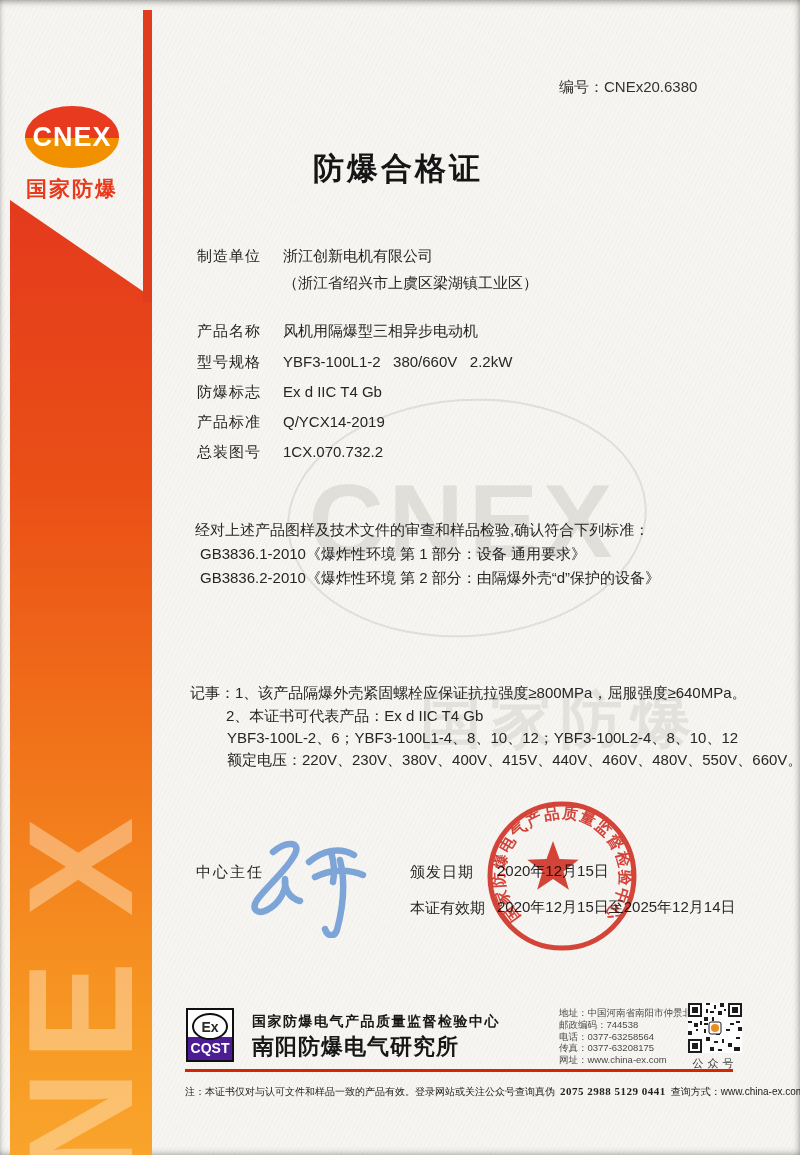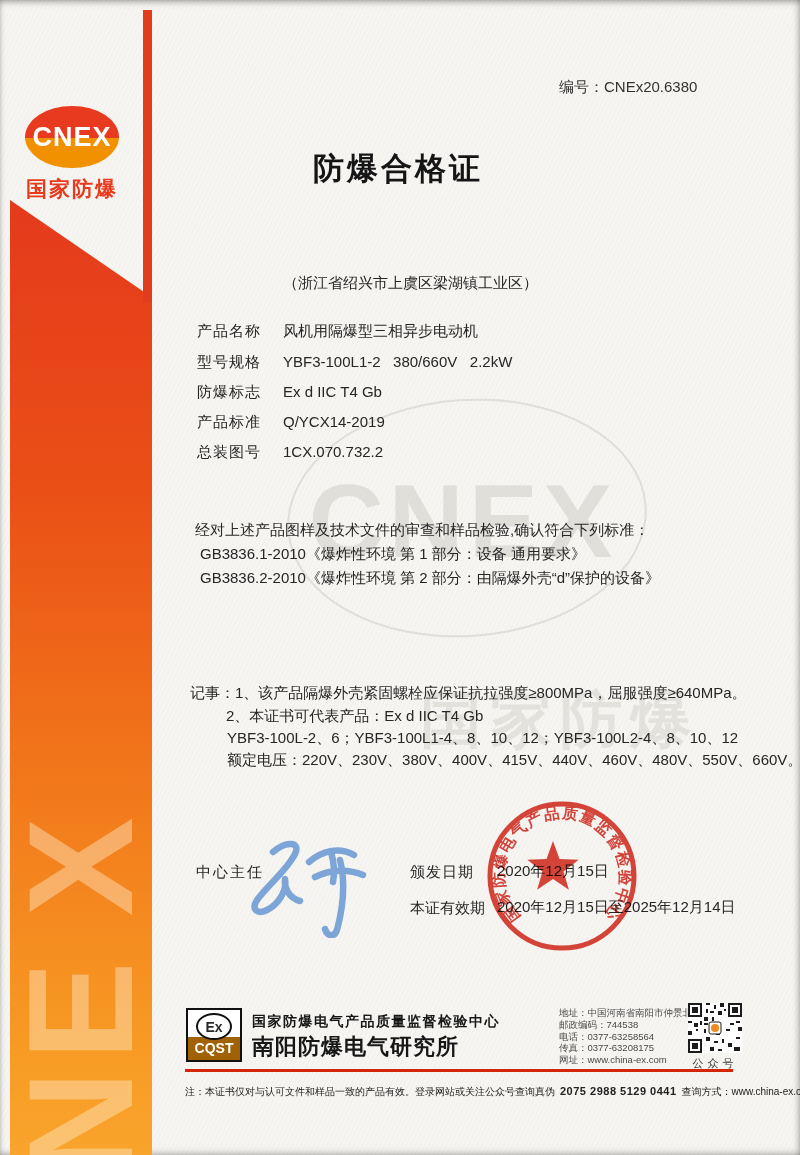--- a/index.html
+++ b/index.html
@@ -52,38 +52,38 @@
   
   .frow{position:absolute;display:flex;font-size:15px;color:#262626;}
   .flabel{width:86px;letter-spacing:1px;flex:none;}
   .fvalue{white-space:pre;}
   
   .pline{position:absolute;font-size:15px;color:#262626;white-space:pre;}
   
   .sig-label{position:absolute;font-size:15px;letter-spacing:2px;color:#262626;}
   .stamp{position:absolute;left:478px;top:792px;mix-blend-mode:multiply;opacity:.92;}
   
-  .cqst{position:absolute;left:186px;top:1008px;width:56px;height:54px;border:2px solid #101010;
+  .cqst{position:absolute;left:186px;top:1008px;width:48px;height:54px;border:2px solid #101010;
     background:#fff;box-sizing:border-box;}
-  .cqst-bottom{position:absolute;bottom:0;left:0;right:0;height:23px;background:#a16207;
+  .cqst-bottom{position:absolute;bottom:0;left:0;right:0;height:23px;background:#4c1d95;
     color:#fff;font-weight:bold;font-size:14px;text-align:center;line-height:23px;}
   .ex-oval{position:absolute;top:3px;left:50%;transform:translateX(-50%);width:36px;height:27px;
     border:2px solid #101010;border-radius:50%;background:#fff;text-align:center;line-height:25px;
     font-weight:bold;font-size:14px;box-sizing:border-box;z-index:2;}
   .org1{position:absolute;left:252px;top:1013px;font-size:14px;font-weight:bold;
     letter-spacing:1.5px;color:#171717;}
   .org2{position:absolute;left:252px;top:1032px;font-size:22px;font-weight:bold;
     letter-spacing:1px;color:#171717;}
   .addr{position:absolute;left:559px;top:1007px;font-size:9.5px;line-height:11.8px;color:#4a4a4a;}
   .qr{position:absolute;left:688px;top:1003px;}
   .qr-cap{position:absolute;left:684px;top:1056px;width:62px;text-align:center;
     font-size:11px;letter-spacing:4px;color:#3a3a3a;}
   .redline-h{position:absolute;left:185px;top:1069px;width:548px;height:3px;background:#d42600;}
   .note{position:absolute;left:185px;top:1085px;font-size:10px;color:#222;white-space:nowrap;}
-  .note b{font-size:11px;margin:0 5px;letter-spacing:0.5px;}
+  .note b{font-size:11px;margin:0 5px;letter-spacing:0.5px;font-family:Liberation Serif, serif;}
 </style>
 </head>
 <body>
 
 <div class="page">
 
   <div class="band">
     <span class="band-letter" style="top:592px">X</span>
     <span class="band-letter" style="top:736px">E</span>
     <span class="band-letter" style="top:849px">N</span>
@@ -96,20 +96,24 @@
   </div>
   <div class="cnex-caption">国家防爆</div>
 
   <div class="cert-no">编号：CNEx20.6380</div>
   <div class="title">防爆合格证</div>
 
   <div class="wm-ellipse"></div>
   <div class="wm-cnex">CNEX</div>
   <div class="wm-gjfb">国家防爆</div>
 
+  <div class="frow" style="left:197px;top:247px">
+    <span class="flabel">制造单位</span>
+    <span class="fvalue">浙江创新电机有限公司</span>
+  </div>
   <div class="pline" style="left:283px;top:274px">（浙江省绍兴市上虞区梁湖镇工业区）</div>
 
   <div class="frow" style="left:197px;top:322px">
     <span class="flabel">产品名称</span>
     <span class="fvalue">风机用隔爆型三相异步电动机</span>
   </div>
   <div class="frow" style="left:197px;top:353px">
     <span class="flabel">型号规格</span>
     <span class="fvalue">YBF3-100L1-2   380/660V   2.2kW</span>
   </div>

